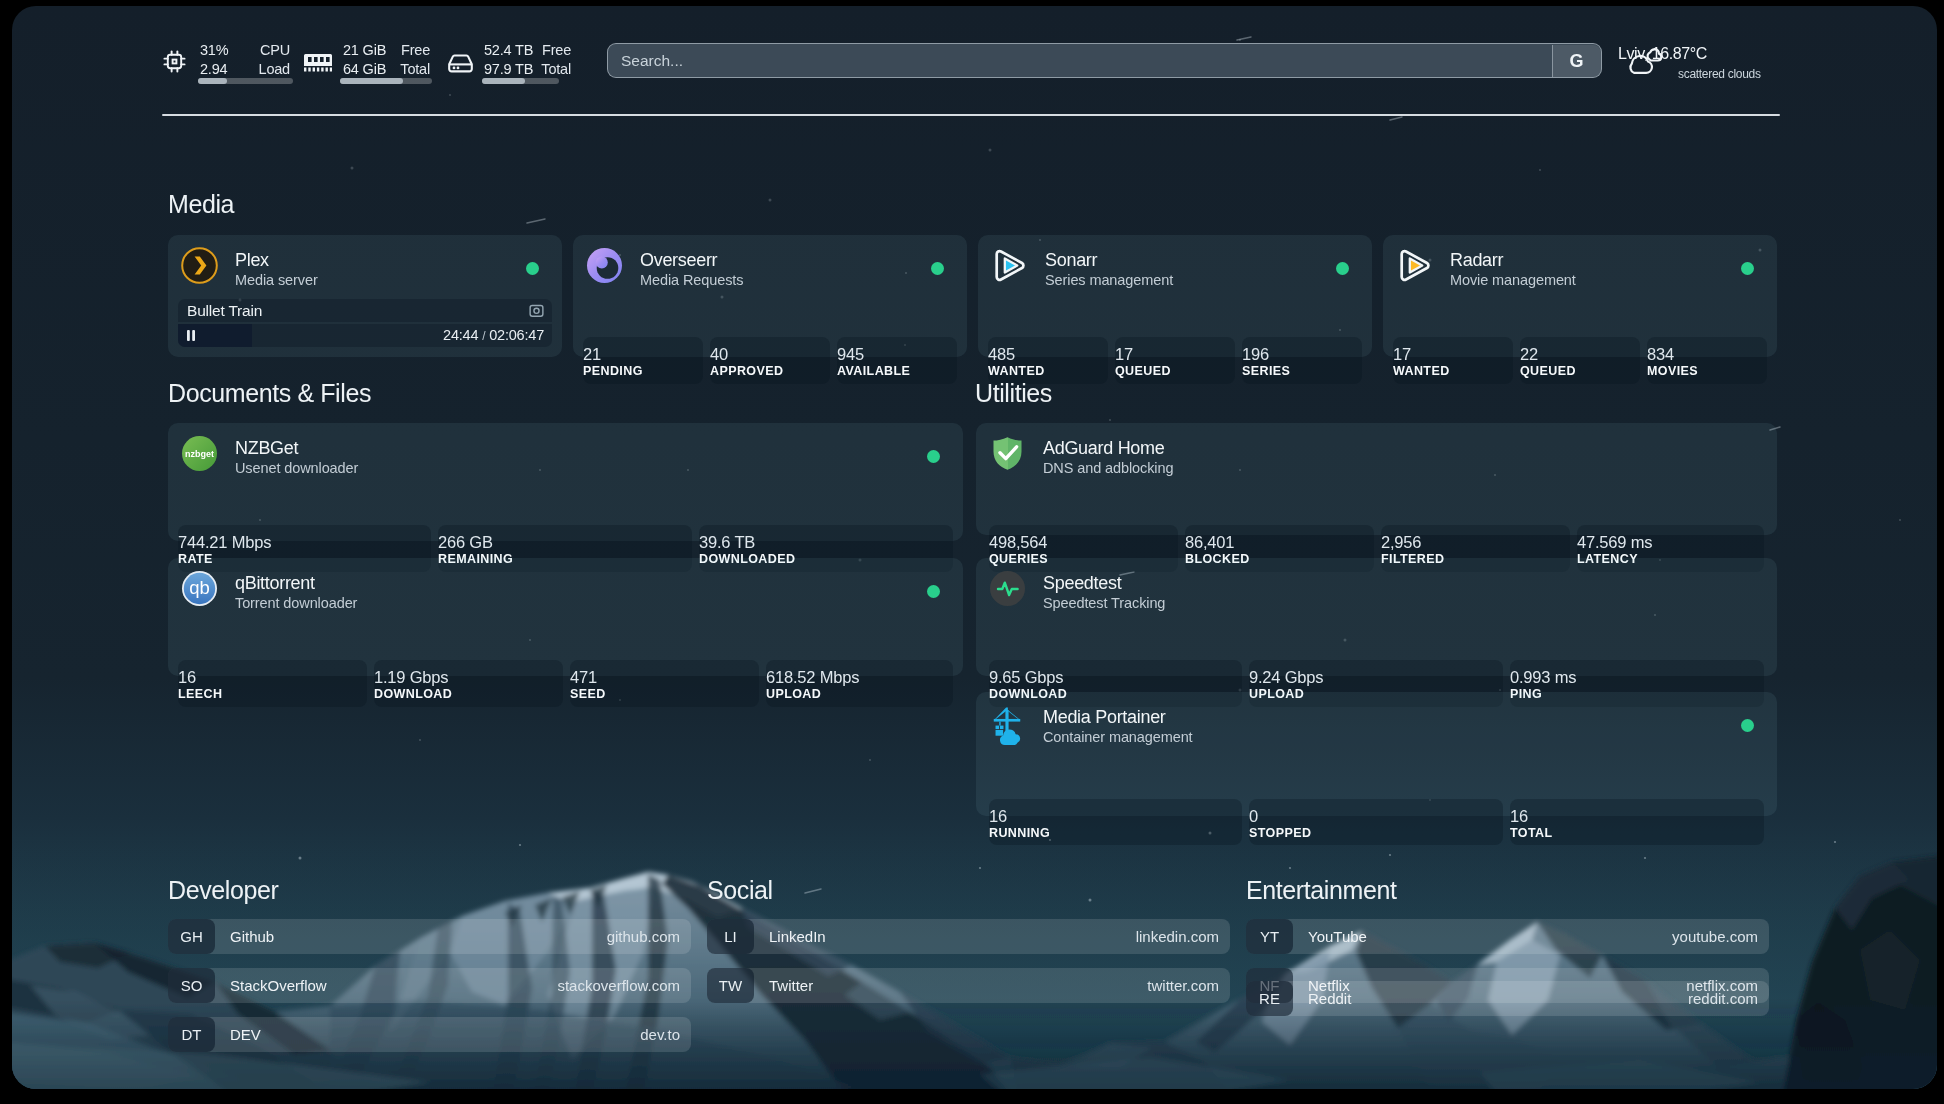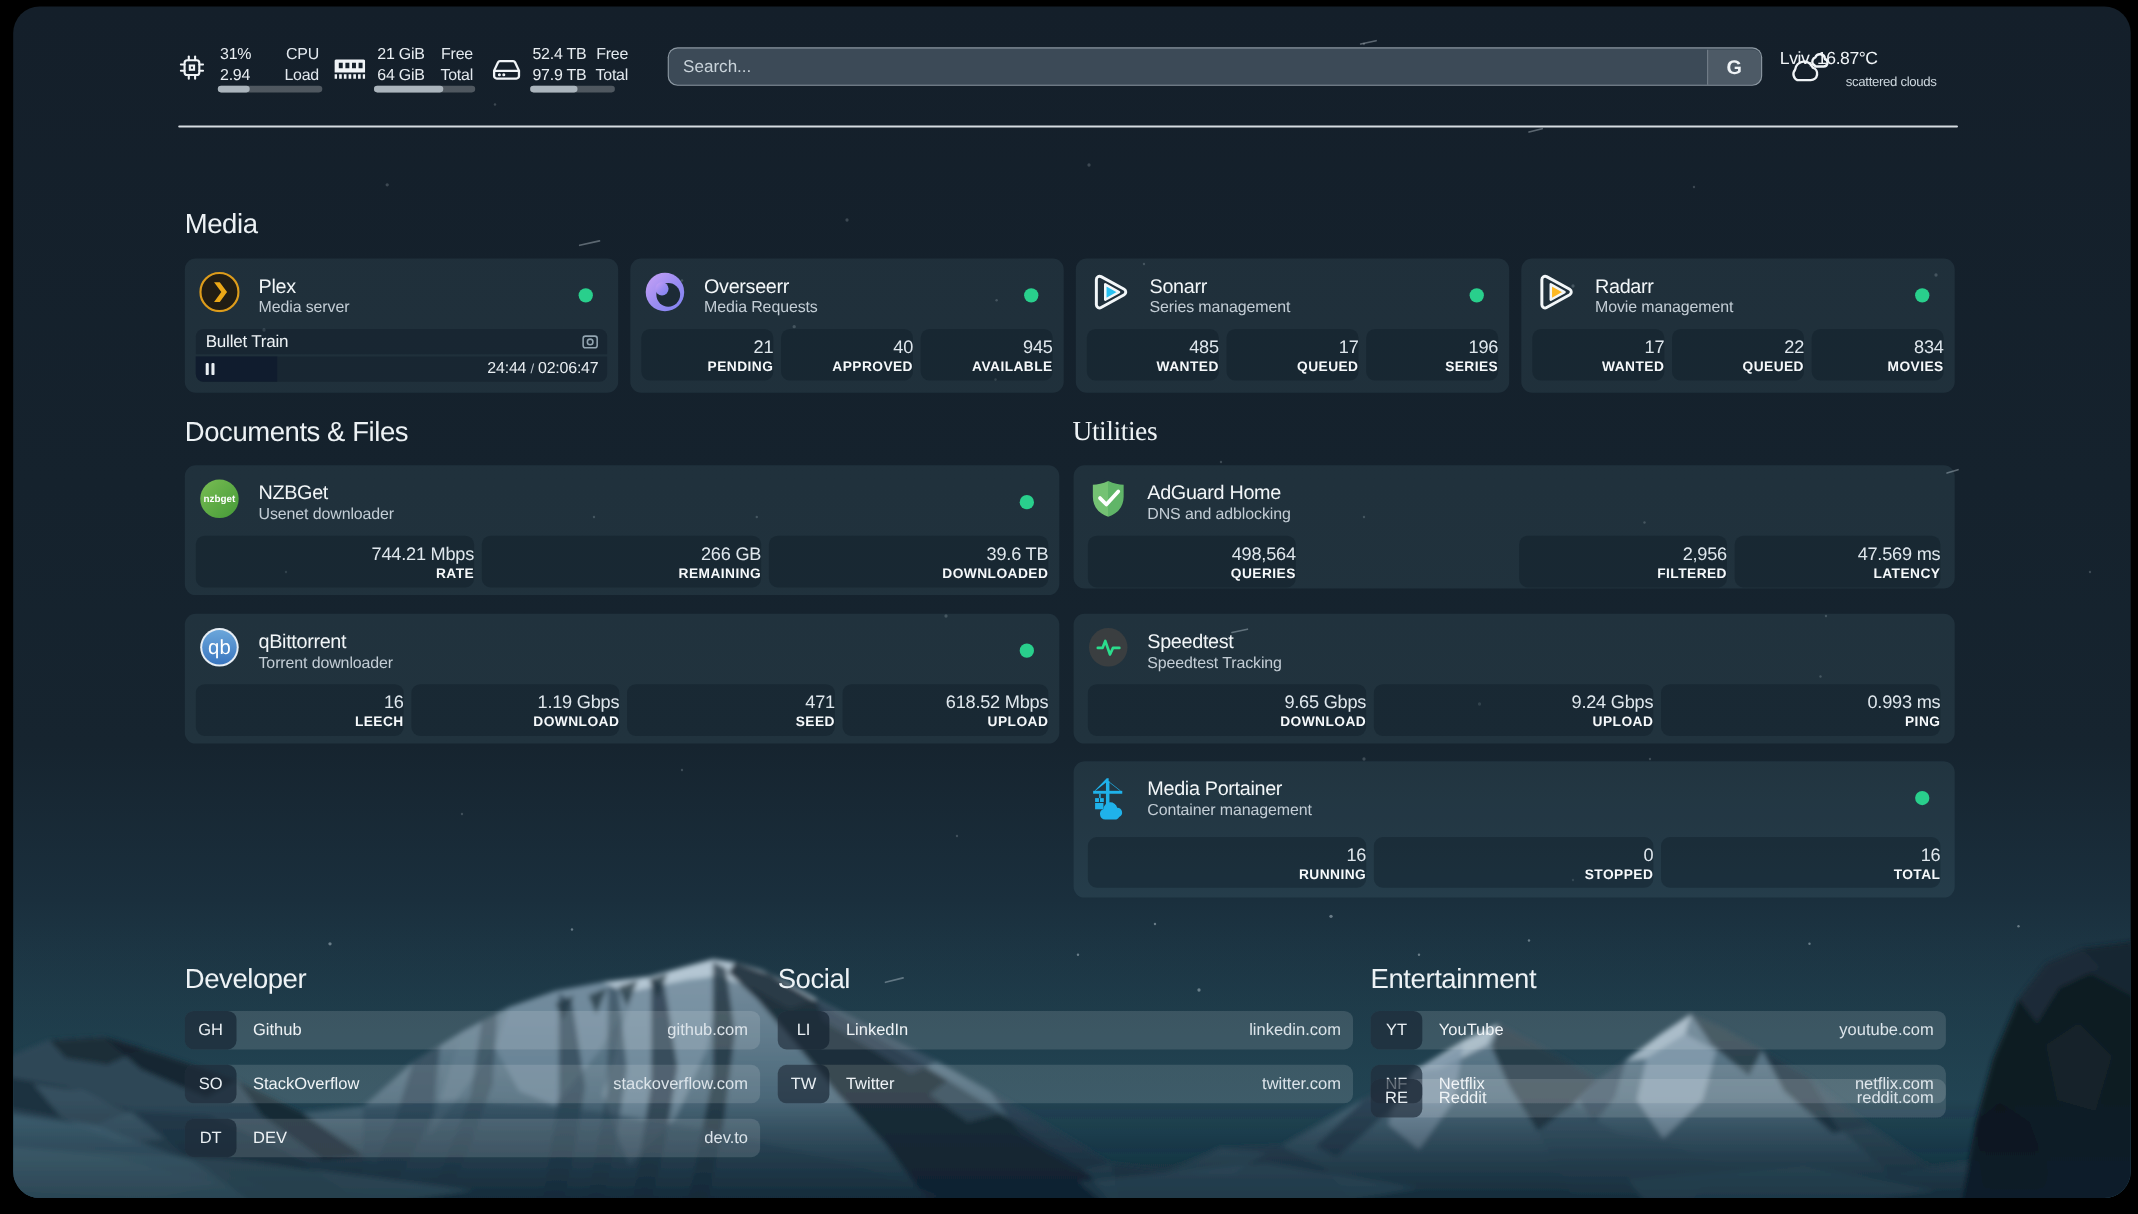--- a/index.html
+++ b/index.html
@@ -15,21 +15,21 @@
   
   .resval { font-size:14.5px; line-height:18.5px; color:#e9eef2; letter-spacing:-0.2px; }
   .reslab { font-size:14.5px; line-height:18.5px; color:#e2e8ee; text-align:right; letter-spacing:-0.2px; }
   .bar { position:absolute; height:5.5px; border-radius:3px; background:rgba(255,255,255,0.25); }
   .bar i { display:block; height:5.5px; border-radius:3px; background:#aab4bc; }
   
   .card { position:absolute; background:rgba(170,235,255,0.075); border-radius:10px; }
   .ct { position:absolute; left:67px; top:14px; font-size:18px; letter-spacing:-0.3px; line-height:22px; font-weight:500; color:#f2f6f8; white-space:nowrap; }
   .cs { position:absolute; left:67px; top:37px; font-size:14.5px; line-height:17px; color:#c3cdd5; letter-spacing:-0.1px; white-space:nowrap; }
   .dot { position:absolute; width:13px; height:13px; border-radius:50%; background:#29cf8c; }
-  .sb { position:absolute; background:rgba(8,20,30,0.30); border-radius:8px; text-align:right; }
+  .sb { position:absolute; background:rgba(8,20,30,0.30); border-radius:8px; text-align:left;margin-top:38px; }
   .sv { display:block; margin-top:7px; font-size:16.5px; line-height:20px; color:#dfe7ed; letter-spacing:-0.2px; }
   .sl { display:block; margin-top:0px; font-size:12.5px; line-height:15px; font-weight:bold; color:#f6f9fb; letter-spacing:0.4px; }
   .h1 { position:absolute; font-size:25px; line-height:28px; font-weight:500; color:#edf2f5; white-space:nowrap; letter-spacing:-0.4px; }
   
   .bmrow { position:absolute; height:35px; width:523px; background:rgba(255,255,255,0.13); border-radius:8px; }
   .bmab { position:absolute; left:0; top:0; width:47px; height:35px; background:rgba(13,27,41,0.60); border-radius:8px;
     color:#e9eff3; font-size:15px; line-height:35px; text-align:center; }
   .bmname { position:absolute; left:62px; top:0; font-size:15px; line-height:35px; color:#eff3f6; }
   .bmurl { position:absolute; right:11px; top:0; font-size:15px; line-height:35px; color:#dce4ea; }
 </style>
@@ -380,41 +380,45 @@
   <div class="sb" style="left:402px;top:64px;width:189px;height:47px;">
         <span class="sv">471</span>
         <span class="sl">SEED</span>
       </div>
   <div class="sb" style="left:598px;top:64px;width:187px;height:47px;">
         <span class="sv">618.52 Mbps</span>
         <span class="sl">UPLOAD</span>
       </div>
 </div>
 
-<div class="h1" style="left:975px;top:379px;font-family:Liberation Serif, serif;">Utilities</div>
+<div class="h1" style="left:975px;top:379px;">Utilities</div>
 
 <div class="card" style="left:976px;top:423px;width:801px;height:112px;">
   <svg class="abs" style="left:13px;top:12px" width="37" height="37" viewBox="0 0 37 37">
     <defs>
           <linearGradient id="agg" x1="0" y1="0" x2="1" y2="0">
       <stop offset="0" stop-color="#74c273"></stop>
             <stop offset="0.5" stop-color="#74c273"></stop>
             <stop offset="0.5" stop-color="#60b568"></stop>
             <stop offset="1" stop-color="#60b568"></stop>
     </linearGradient>
         </defs>
     <path d="M18.5 2.2 c5 2.3 9.8 3.4 14 3.4 v11 c0 9.4 -6 15.6 -14 18.2 c-8 -2.6 -14 -8.8 -14 -18.2 v-11 c4.2 0 9 -1.1 14 -3.4 z" fill="url(#agg)"></path>
     <path d="M11 17.8 L16.8 23.6 L27.6 11.8" fill="none" stroke="#ffffff" stroke-width="3.4" stroke-linecap="round" stroke-linejoin="round"></path>
   </svg>
   <div class="ct">AdGuard Home</div>
   <div class="cs">DNS and adblocking</div>
   <div class="sb" style="left:13px;top:64px;width:189px;height:47px;">
         <span class="sv">498,564</span>
         <span class="sl">QUERIES</span>
       </div>
+  <div class="sb" style="left:209px;top:64px;width:189px;height:47px;">
+        <span class="sv">86,401</span>
+        <span class="sl">BLOCKED</span>
+      </div>
   <div class="sb" style="left:405px;top:64px;width:189px;height:47px;">
         <span class="sv">2,956</span>
         <span class="sl">FILTERED</span>
       </div>
   <div class="sb" style="left:601px;top:64px;width:187px;height:47px;">
         <span class="sv">47.569 ms</span>
         <span class="sl">LATENCY</span>
       </div>
 </div>
 

